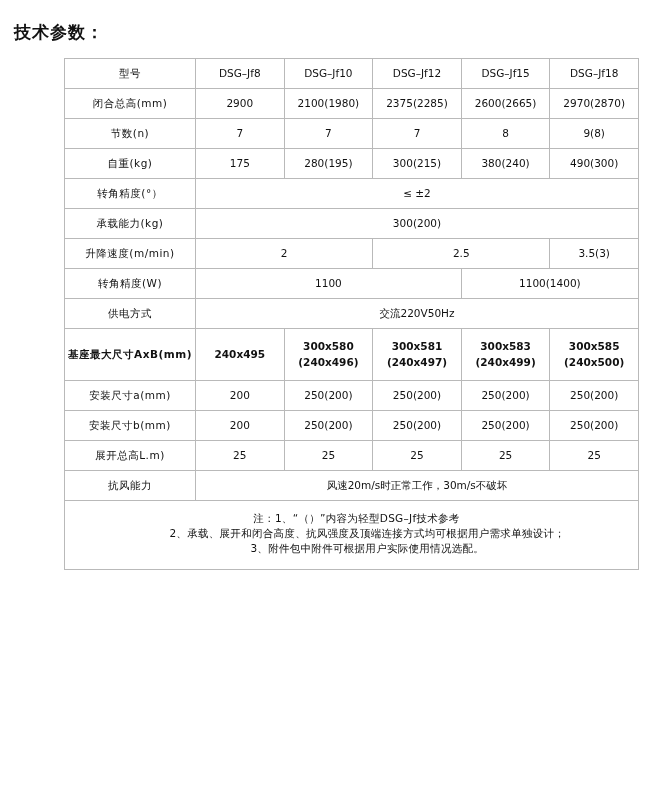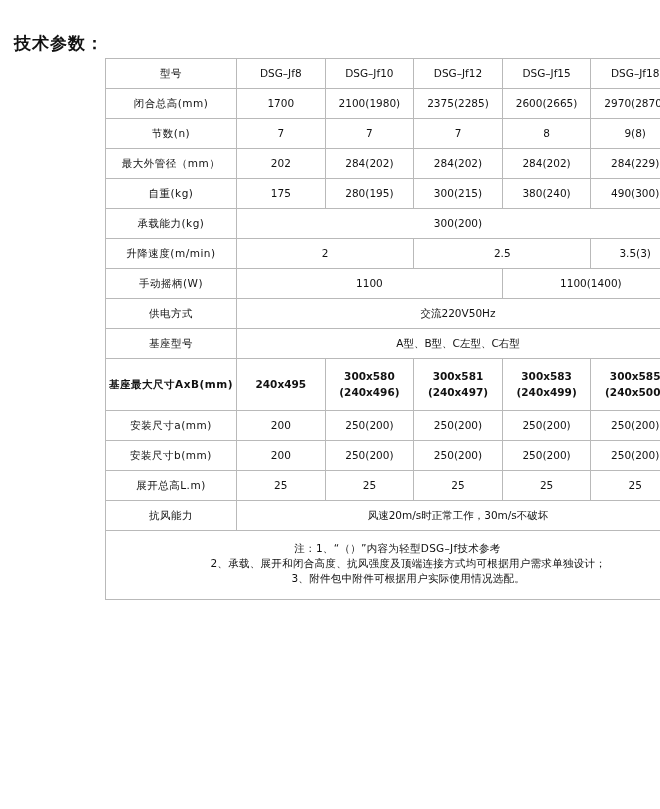--- a/index.html
+++ b/index.html
@@ -11,32 +11,31 @@
     width: 660px;
     height: 809px;
     font-family: "DejaVu Sans", "Liberation Sans", sans-serif;
     color: #1a1a1a;
     position: relative;
     overflow: hidden;
   }
   .page-title {
     position: absolute;
     left: 14px;
-    top: 32px;
+    top: 21px;
     font-size: 17px;
     font-weight: bold;
     letter-spacing: 1px;
     color: #111;
   }
   .table-wrap {
     position: absolute;
     left: 64px;
     top: 58px;
     width: 532px;
-    margin-left: 41px;
   }
   table.spec {
     border-collapse: collapse;
     width: 532px;
     table-layout: fixed;
   }
   table.spec td {
     border: 1px solid #b9b9b9;
     font-size: 10.5px;
     text-align: center;
@@ -82,72 +81,64 @@
         <td class="val">DSG–Jf8</td>
         <td class="val">DSG–Jf10</td>
         <td class="val">DSG–Jf12</td>
         <td class="val">DSG–Jf15</td>
         <td class="val">DSG–Jf18</td>
       </tr>
     </tbody>
     <tbody id="rows-body">
         <tr class="row-h-normal">
           <td class="label">闭合总高(mm)</td>
-          <td class="val two-line">1700</td>
+          <td class="val two-line">2900</td>
           <td class="val two-line">2100(1980)</td>
           <td class="val two-line">2375(2285)</td>
           <td class="val two-line">2600(2665)</td>
           <td class="val two-line">2970(2870)</td>
         </tr>
         <tr class="row-h-normal">
           <td class="label">节数(n)</td>
           <td class="val two-line">7</td>
           <td class="val two-line">7</td>
           <td class="val two-line">7</td>
           <td class="val two-line">8</td>
           <td class="val two-line">9(8)</td>
         </tr>
         <tr class="row-h-normal">
-          <td class="label">最大外管径（mm）</td>
-          <td class="val two-line">202</td>
-          <td class="val two-line">284(202)</td>
-          <td class="val two-line">284(202)</td>
-          <td class="val two-line">284(202)</td>
-          <td class="val two-line">284(229)</td>
-        </tr>
-        <tr class="row-h-normal">
           <td class="label">自重(kg)</td>
           <td class="val two-line">175</td>
           <td class="val two-line">280(195)</td>
           <td class="val two-line">300(215)</td>
           <td class="val two-line">380(240)</td>
           <td class="val two-line">490(300)</td>
+        </tr>
+        <tr class="row-h-normal">
+          <td class="label">转角精度(°）</td>
+          <td class="val two-line" colspan="5">≤ ±2</td>
         </tr>
         <tr class="row-h-normal">
           <td class="label">承载能力(kg)</td>
           <td class="val two-line" colspan="5">300(200)</td>
         </tr>
         <tr class="row-h-normal">
           <td class="label">升降速度(m/min)</td>
           <td class="val two-line" colspan="2">2</td>
           <td class="val two-line" colspan="2">2.5</td>
           <td class="val two-line">3.5(3)</td>
         </tr>
         <tr class="row-h-normal">
-          <td class="label">手动摇柄(W)</td>
+          <td class="label">转角精度(W)</td>
           <td class="val two-line" colspan="3">1100</td>
           <td class="val two-line" colspan="2">1100(1400)</td>
         </tr>
         <tr class="row-h-normal">
           <td class="label">供电方式</td>
           <td class="val two-line" colspan="5">交流220V50Hz</td>
-        </tr>
-        <tr class="row-h-normal">
-          <td class="label">基座型号</td>
-          <td class="val two-line" colspan="5">A型、B型、C左型、C右型</td>
         </tr>
         <tr class="row-h-xtall">
           <td class="label"><span>基座最大尺寸</span><span>AxB(mm)</span></td>
           <td class="val two-line">240x495</td>
           <td class="val two-line">
             <span>300x580</span>
             <span>(240x496)</span>
           </td>
           <td class="val two-line">
             <span>300x581</span>

